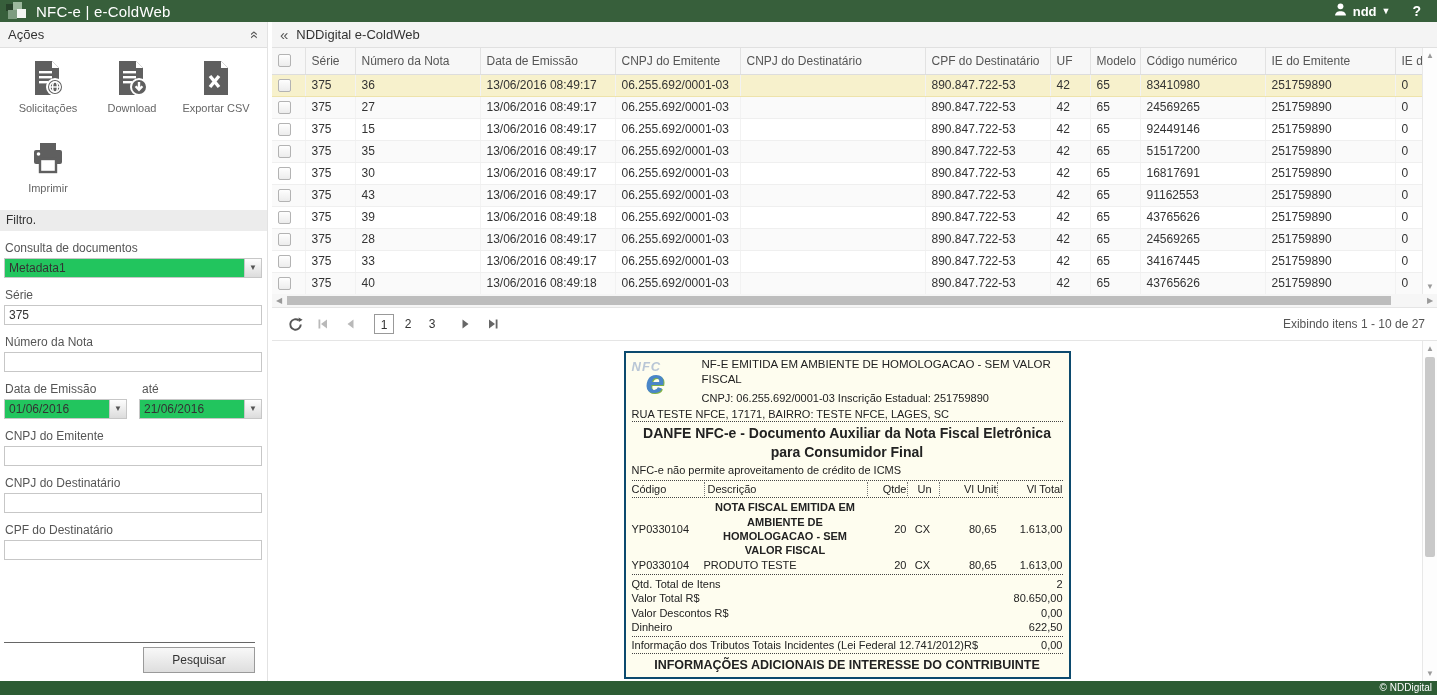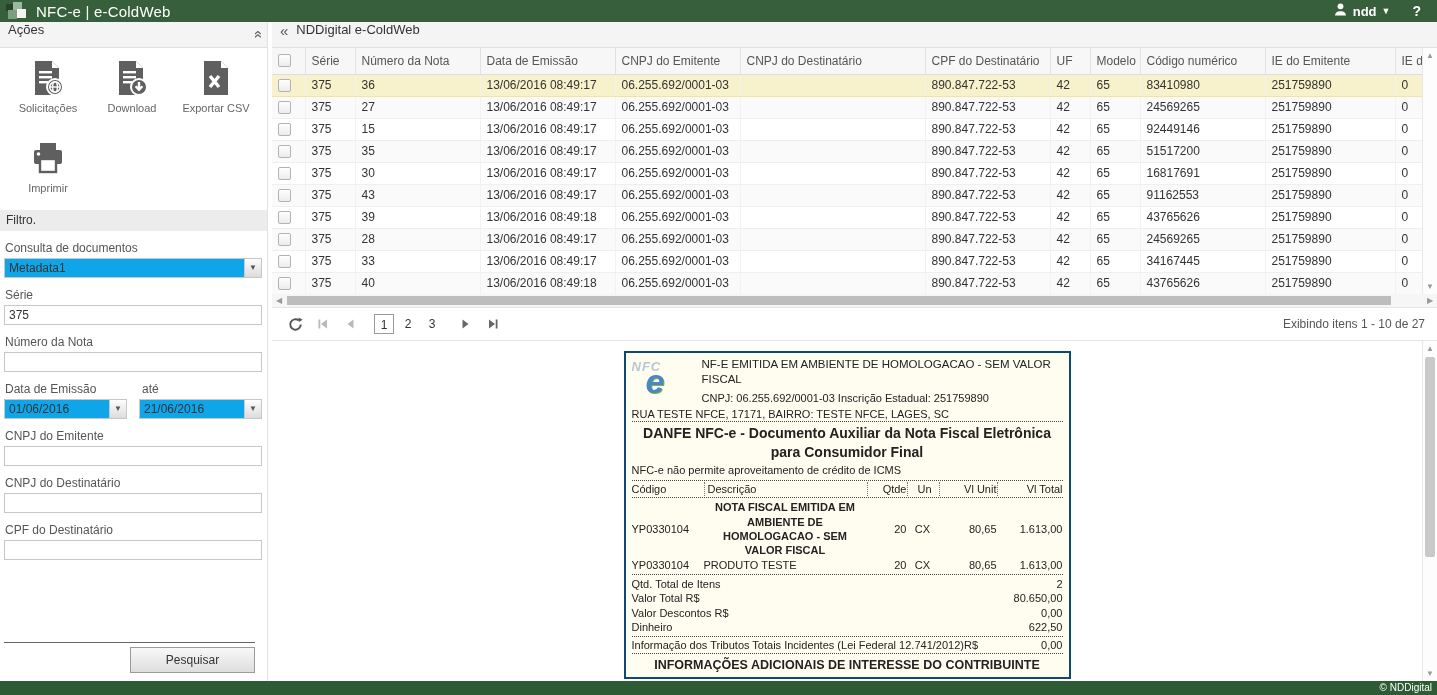--- a/index.html
+++ b/index.html
@@ -20,44 +20,44 @@
   .user-name { font-size:13px; font-weight:bold; }
   .caret { font-size:9px; }
   .help-btn { font-size:14px; font-weight:bold; margin-left:14px; cursor:pointer; }
 
   
   .sidebar { position:absolute; top:22px; left:0; width:268px; bottom:14px; background:#fff; border-right:1px solid #e2e2e2; display:flex; flex-direction:column; }
   .main { position:absolute; top:22px; left:272px; right:0; bottom:14px; background:#fff; display:flex; flex-direction:column; }
   footer { position:absolute; left:0; right:0; bottom:0; height:14px; background:#2D5C34; color:#fff; font-size:10px; text-align:right; line-height:14px; padding-right:5px; }
 
   
-  .panel-header { height:26px; background:#f4f4f4; border-bottom:1px solid #e0e0e0; display:flex; padding:0 8px; font-size:13px; color:#333; flex:0 0 auto; }
+  .panel-header { height:26px; background:#f4f4f4; border-bottom:1px solid #e0e0e0; display:flex; align-items:center; padding:0 8px; font-size:13px; color:#333; flex:0 0 auto; }
   .collapse-up { margin-left:auto; display:inline-block; transform:rotate(90deg); color:#555; font-size:14px; cursor:pointer; }
   .collapse-left { color:#555; font-size:15px; margin-right:8px; cursor:pointer; }
 
   
   .actions { padding:10px 6px 0 6px; display:flex; flex-wrap:wrap; height:162px; flex:0 0 auto; }
   .action { width:84px; height:72px; display:flex; flex-direction:column; align-items:center; gap:4px; cursor:pointer; margin-bottom:8px; }
   .action .lbl { font-size:11px; color:#666; }
   .action svg { display:block; }
 
   
   .filter-bar { height:21px; background:#ececec; font-size:12px; color:#333; line-height:21px; padding-left:6px; flex:0 0 auto; }
   .form { padding:0 4px; flex:1 1 auto; position:relative; }
   .f-label { font-size:12px; color:#555; margin:10px 1px 3px 1px; }
   .txt { width:258px; height:20px; border:1px solid #c7c7c7; font-family:inherit; font-size:12px; padding:0 4px; color:#333; background:#fff; }
-  .sel { position:relative; width:258px; height:20px; border:1px solid #c7c7c7; background:#0ea5e9; font-size:12px; line-height:18px; padding:0 22px 0 4px; cursor:pointer; }
+  .sel { position:relative; width:258px; height:20px; border:1px solid #c7c7c7; background:#22c55e; font-size:12px; line-height:18px; padding:0 22px 0 4px; cursor:pointer; }
   .sel .sel-btn { position:absolute; right:0; top:0; bottom:0; width:17px; background:linear-gradient(#fdfdfd,#dcdcdc); border-left:1px solid #c7c7c7; text-align:center; font-size:8px; color:#555; line-height:18px; }
   .date-row { display:flex; gap:12px; }
   .date-row .sel { width:123px; }
   .date-labels { display:flex; }
   .date-labels .f-label:first-child { width:135px; }
   .search-block { flex:0 0 auto; padding:0 12px 8px 4px; }
   .search-block .rule { border-top:1px solid #666; margin:0 0 4px 0; }
-  .btn-search { display:block; margin-left:auto; width:125px; height:26px; background:linear-gradient(#f8f8f8,#dedede); border:1px solid #9a9a9a; font-family:inherit; font-size:12px; color:#333; cursor:pointer; }
+  .btn-search { display:block; margin-left:auto; width:112px; height:26px; background:linear-gradient(#f8f8f8,#dedede); border:1px solid #9a9a9a; font-family:inherit; font-size:12px; color:#333; cursor:pointer; }
 
   
   .table-wrap { position:relative; height:246px; overflow:hidden; flex:0 0 auto; }
   .grid-clip { position:absolute; left:0; top:0; right:15px; bottom:0; overflow:hidden; }
   table.grid { border-collapse:collapse; table-layout:fixed; width:1183px; font-size:12px; }
   table.grid th { height:26px; background:#f7f7f7; border-bottom:1px solid #ddd; border-right:1px solid #e2e2e2; font-weight:normal; color:#555; text-align:left; padding:0 6px; white-space:nowrap; overflow:hidden; }
   table.grid td { height:22px; border-bottom:1px solid #efefef; border-right:1px solid #f2f2f2; padding:0 6px; color:#333; white-space:nowrap; overflow:hidden; }
   table.grid tr:nth-child(even) td { background:#fafafa; }
   table.grid tr.selected td { background:#f7f1cc; border-bottom:1px solid #eee3ab; }
   .cb { width:13px; height:13px; border:1px solid #b3b3b3; border-radius:2px; background:linear-gradient(#fefefe,#ececec); }

